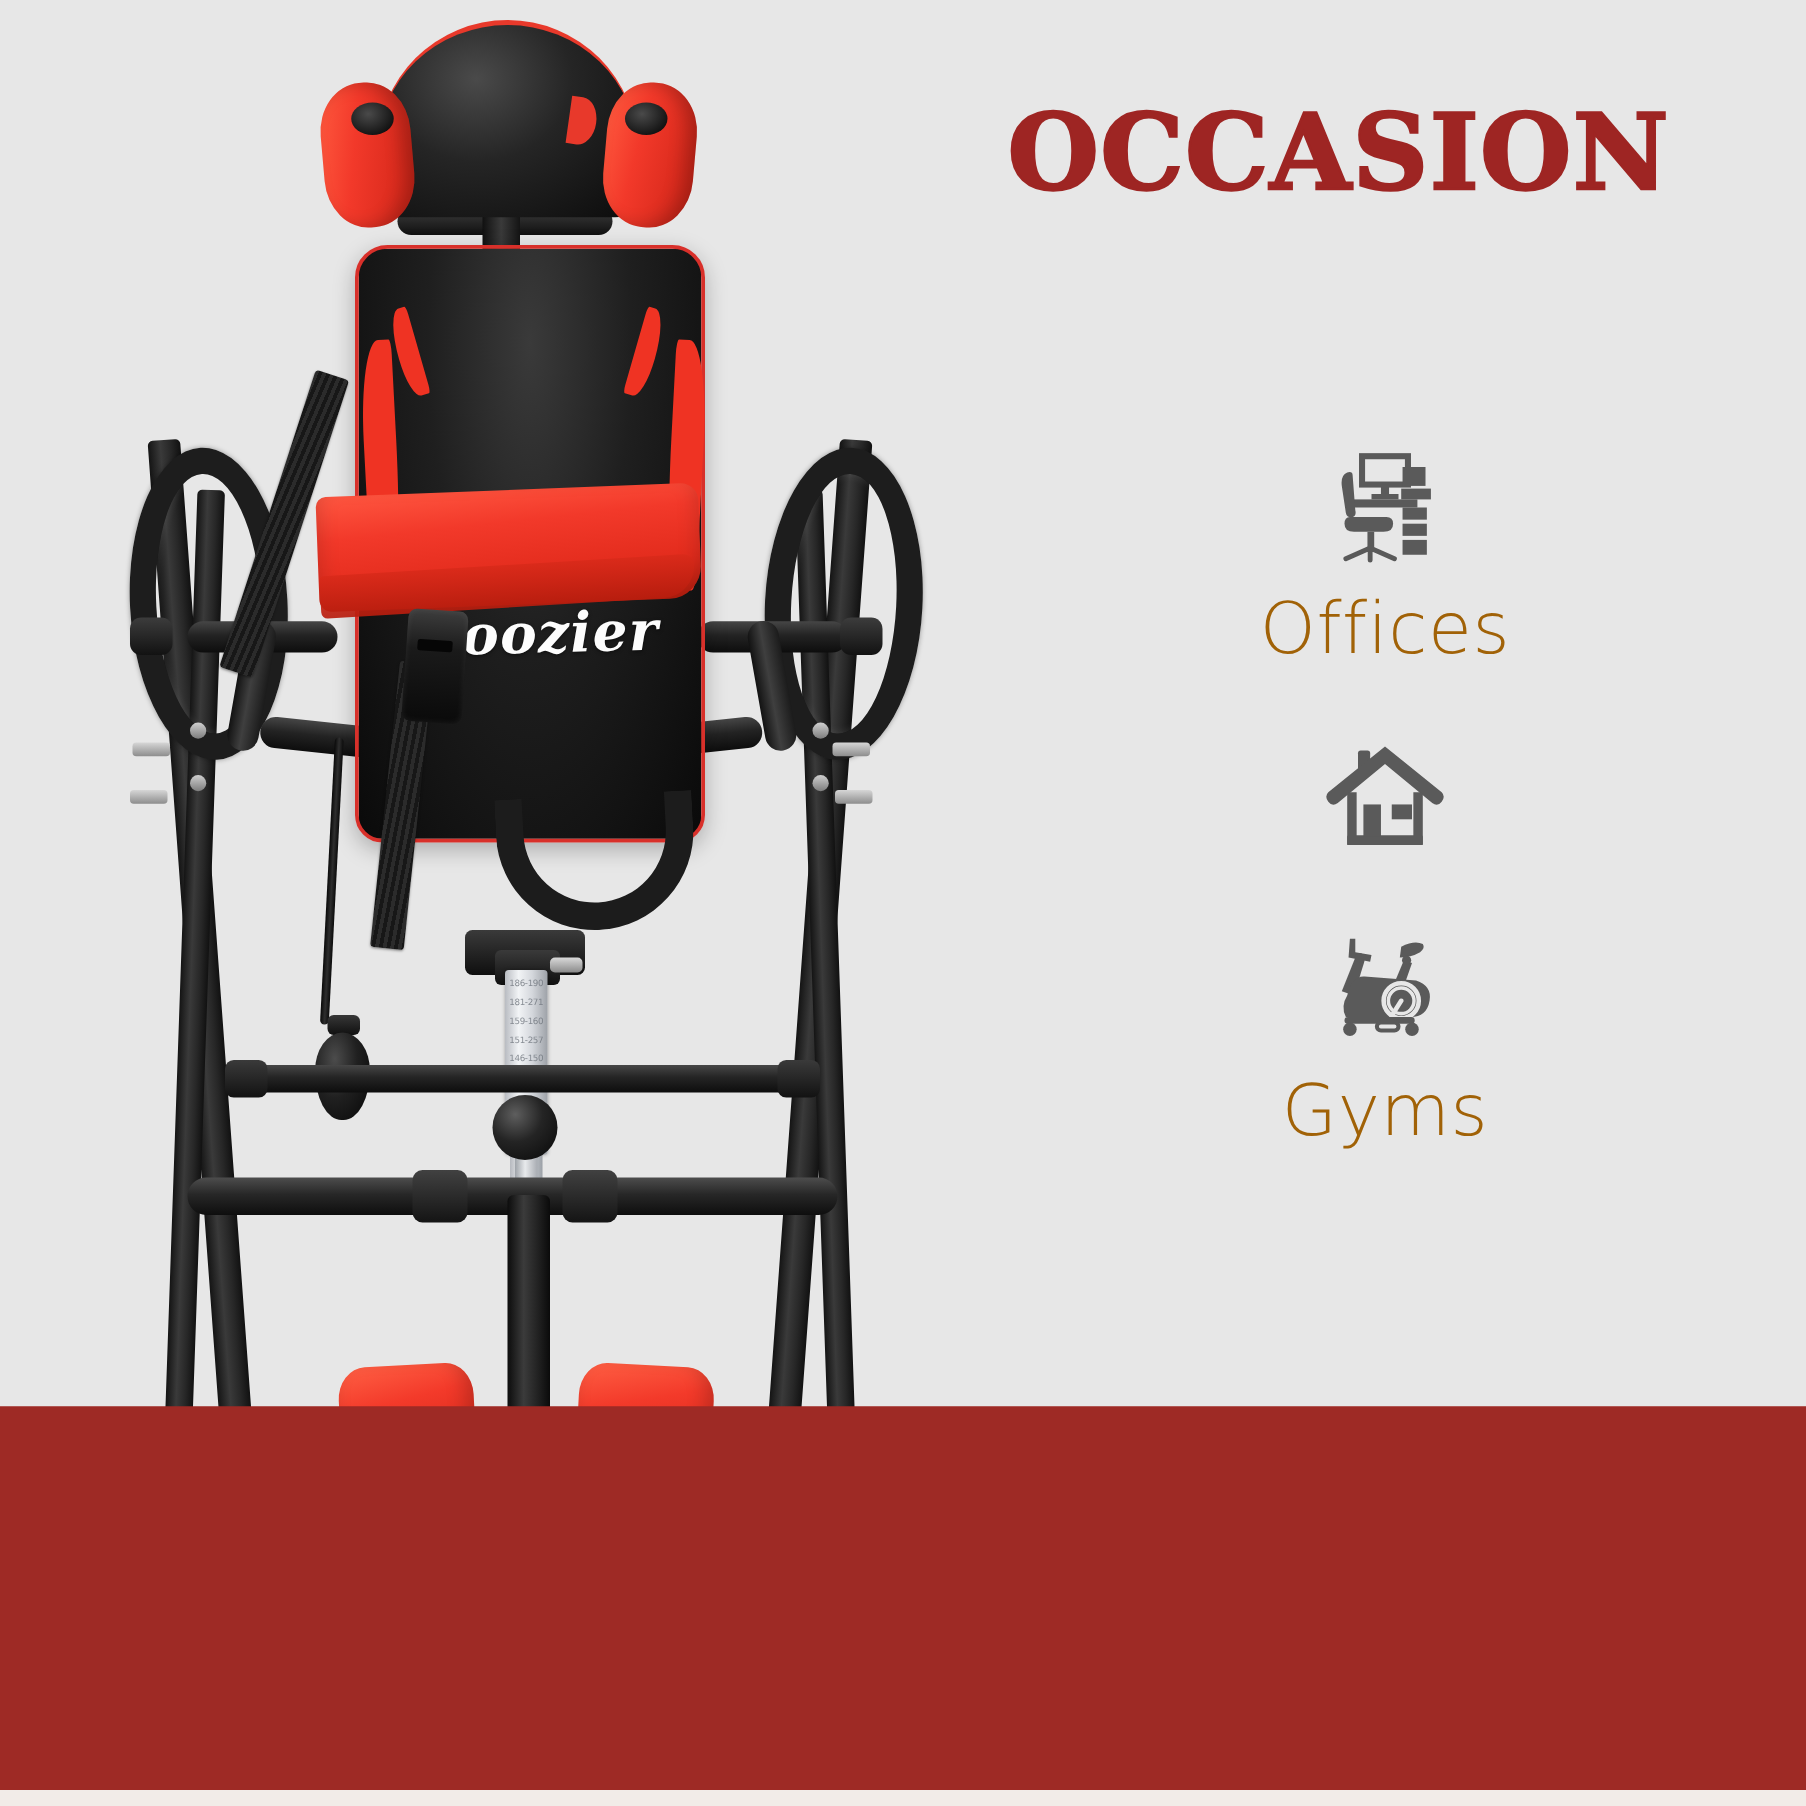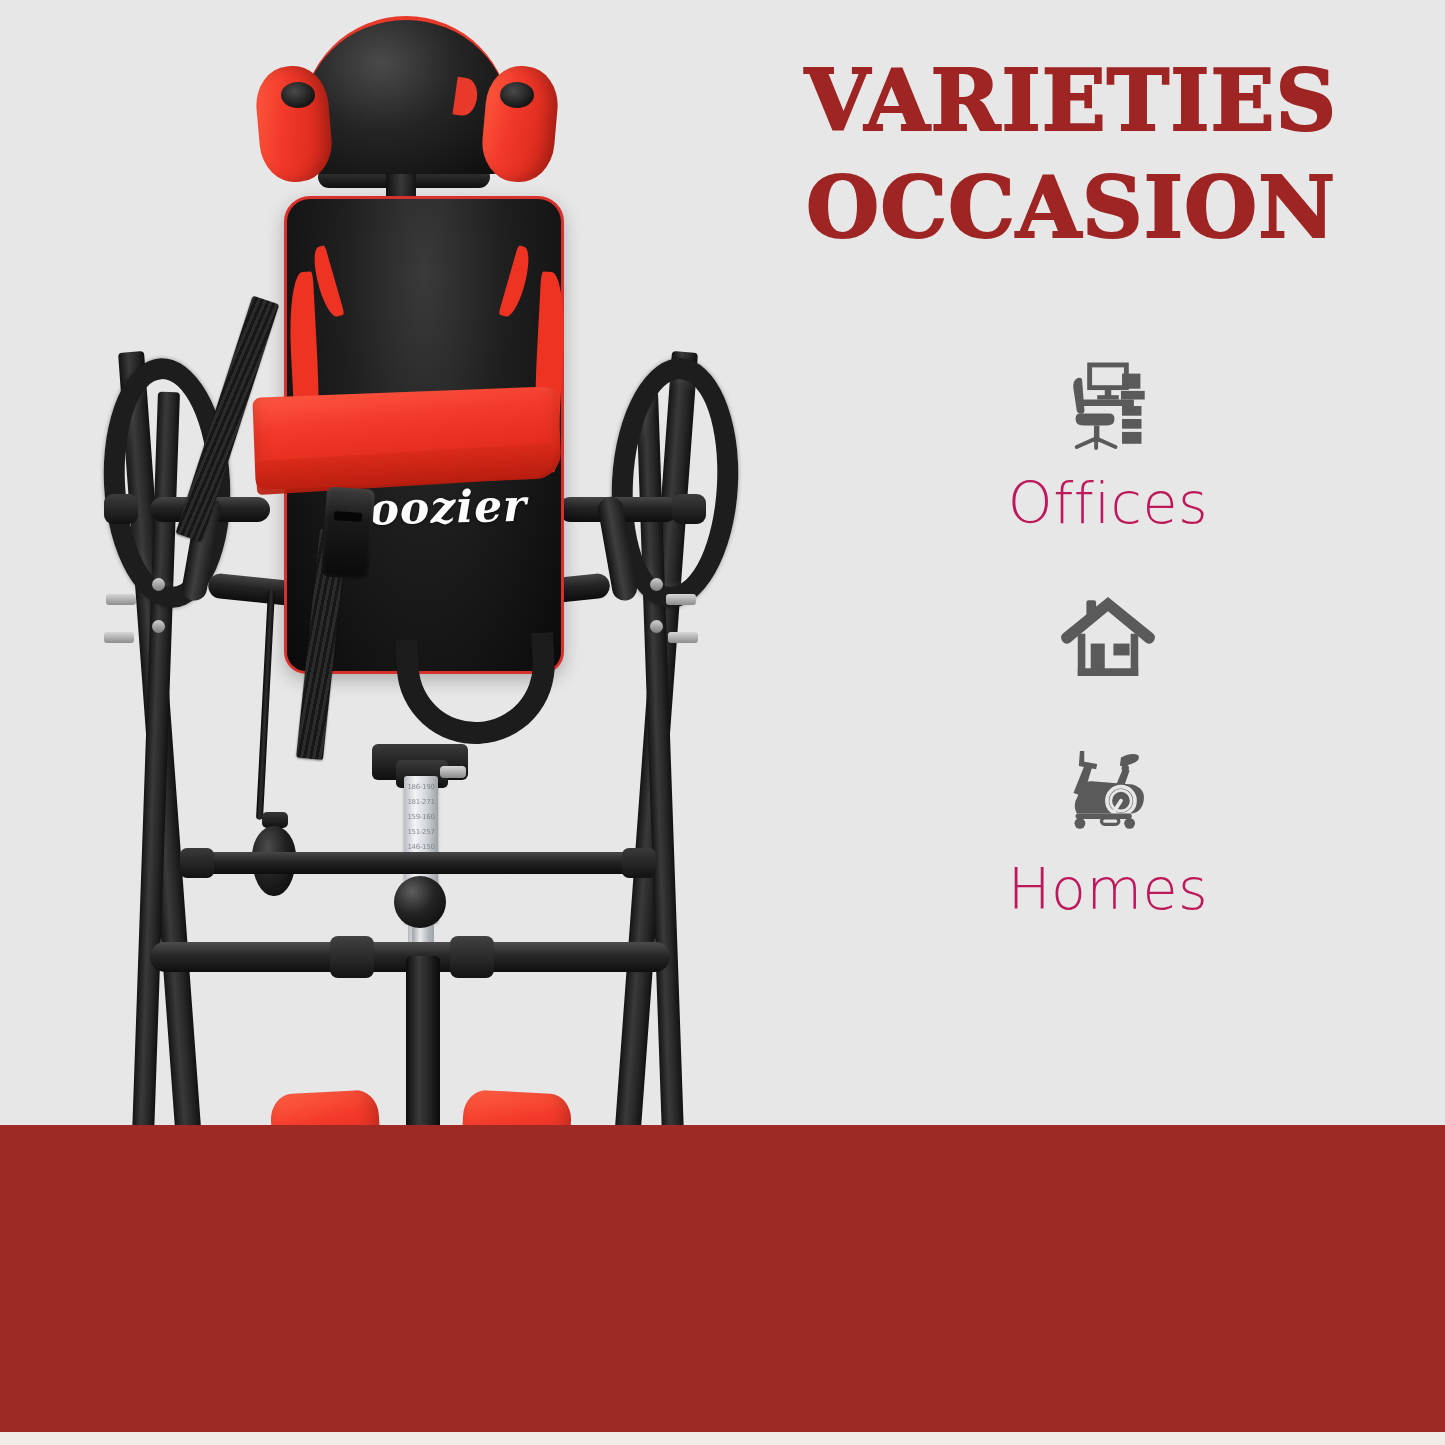--- a/index.html
+++ b/index.html
@@ -72,21 +72,21 @@
     margin: 0 auto 14px auto;
     height: 108px;
   }
   .feature-icon svg { display: block; margin: 0 auto; }
 
   .feature-label {
     display: block;
     font-family: "DejaVu Sans", "Liberation Sans", sans-serif;
     font-weight: 300;
     font-size: 57px;
-    color: #be185d;
+    color: #a16207;
     letter-spacing: 0.5px;
     line-height: 1.05;
   }
 
   
   #product {
     position: absolute;
     left: 0;
     top: 0;
     width: 790px;
@@ -611,21 +611,20 @@
 
     <div class="pc base-rail"></div>
     <div class="pc base-cap l"></div>
     <div class="pc base-cap r"></div>
   </div>
 
   <div class="floor-band"></div>
   <div class="floor-foot-strip"></div>
 
   <div class="headline">
-    <span>VARIETIES</span>
     <span class="line2">OCCASION</span>
   </div>
 
   <div class="features">
 
     <div class="feature">
       <span class="feature-icon">
         <svg width="108" height="108" viewBox="0 0 100 100" fill="#5a5a5a" aria-hidden="true">
 
           <rect x="33" y="12" width="34" height="21" fill="none" stroke="#5a5a5a" stroke-width="4.5"></rect>
@@ -691,17 +690,17 @@
 
           <path d="M62 58 l-7 11" stroke="#e7e7e7" stroke-width="3.4" stroke-linecap="round" fill="none"></path>
 
           <rect x="20" y="70" width="52" height="5" rx="2.5"></rect>
           <rect x="44" y="74" width="16" height="6" rx="3" fill="none" stroke="#5a5a5a" stroke-width="3"></rect>
 
           <circle cx="24" cy="79" r="5"></circle>
           <circle cx="70" cy="79" r="5"></circle>
         </svg>
       </span>
-      <span class="feature-label">Homes</span>
+      <span class="feature-label">Gyms</span>
     </div>
 
   </div>
 </div>
 
 </body></html>

